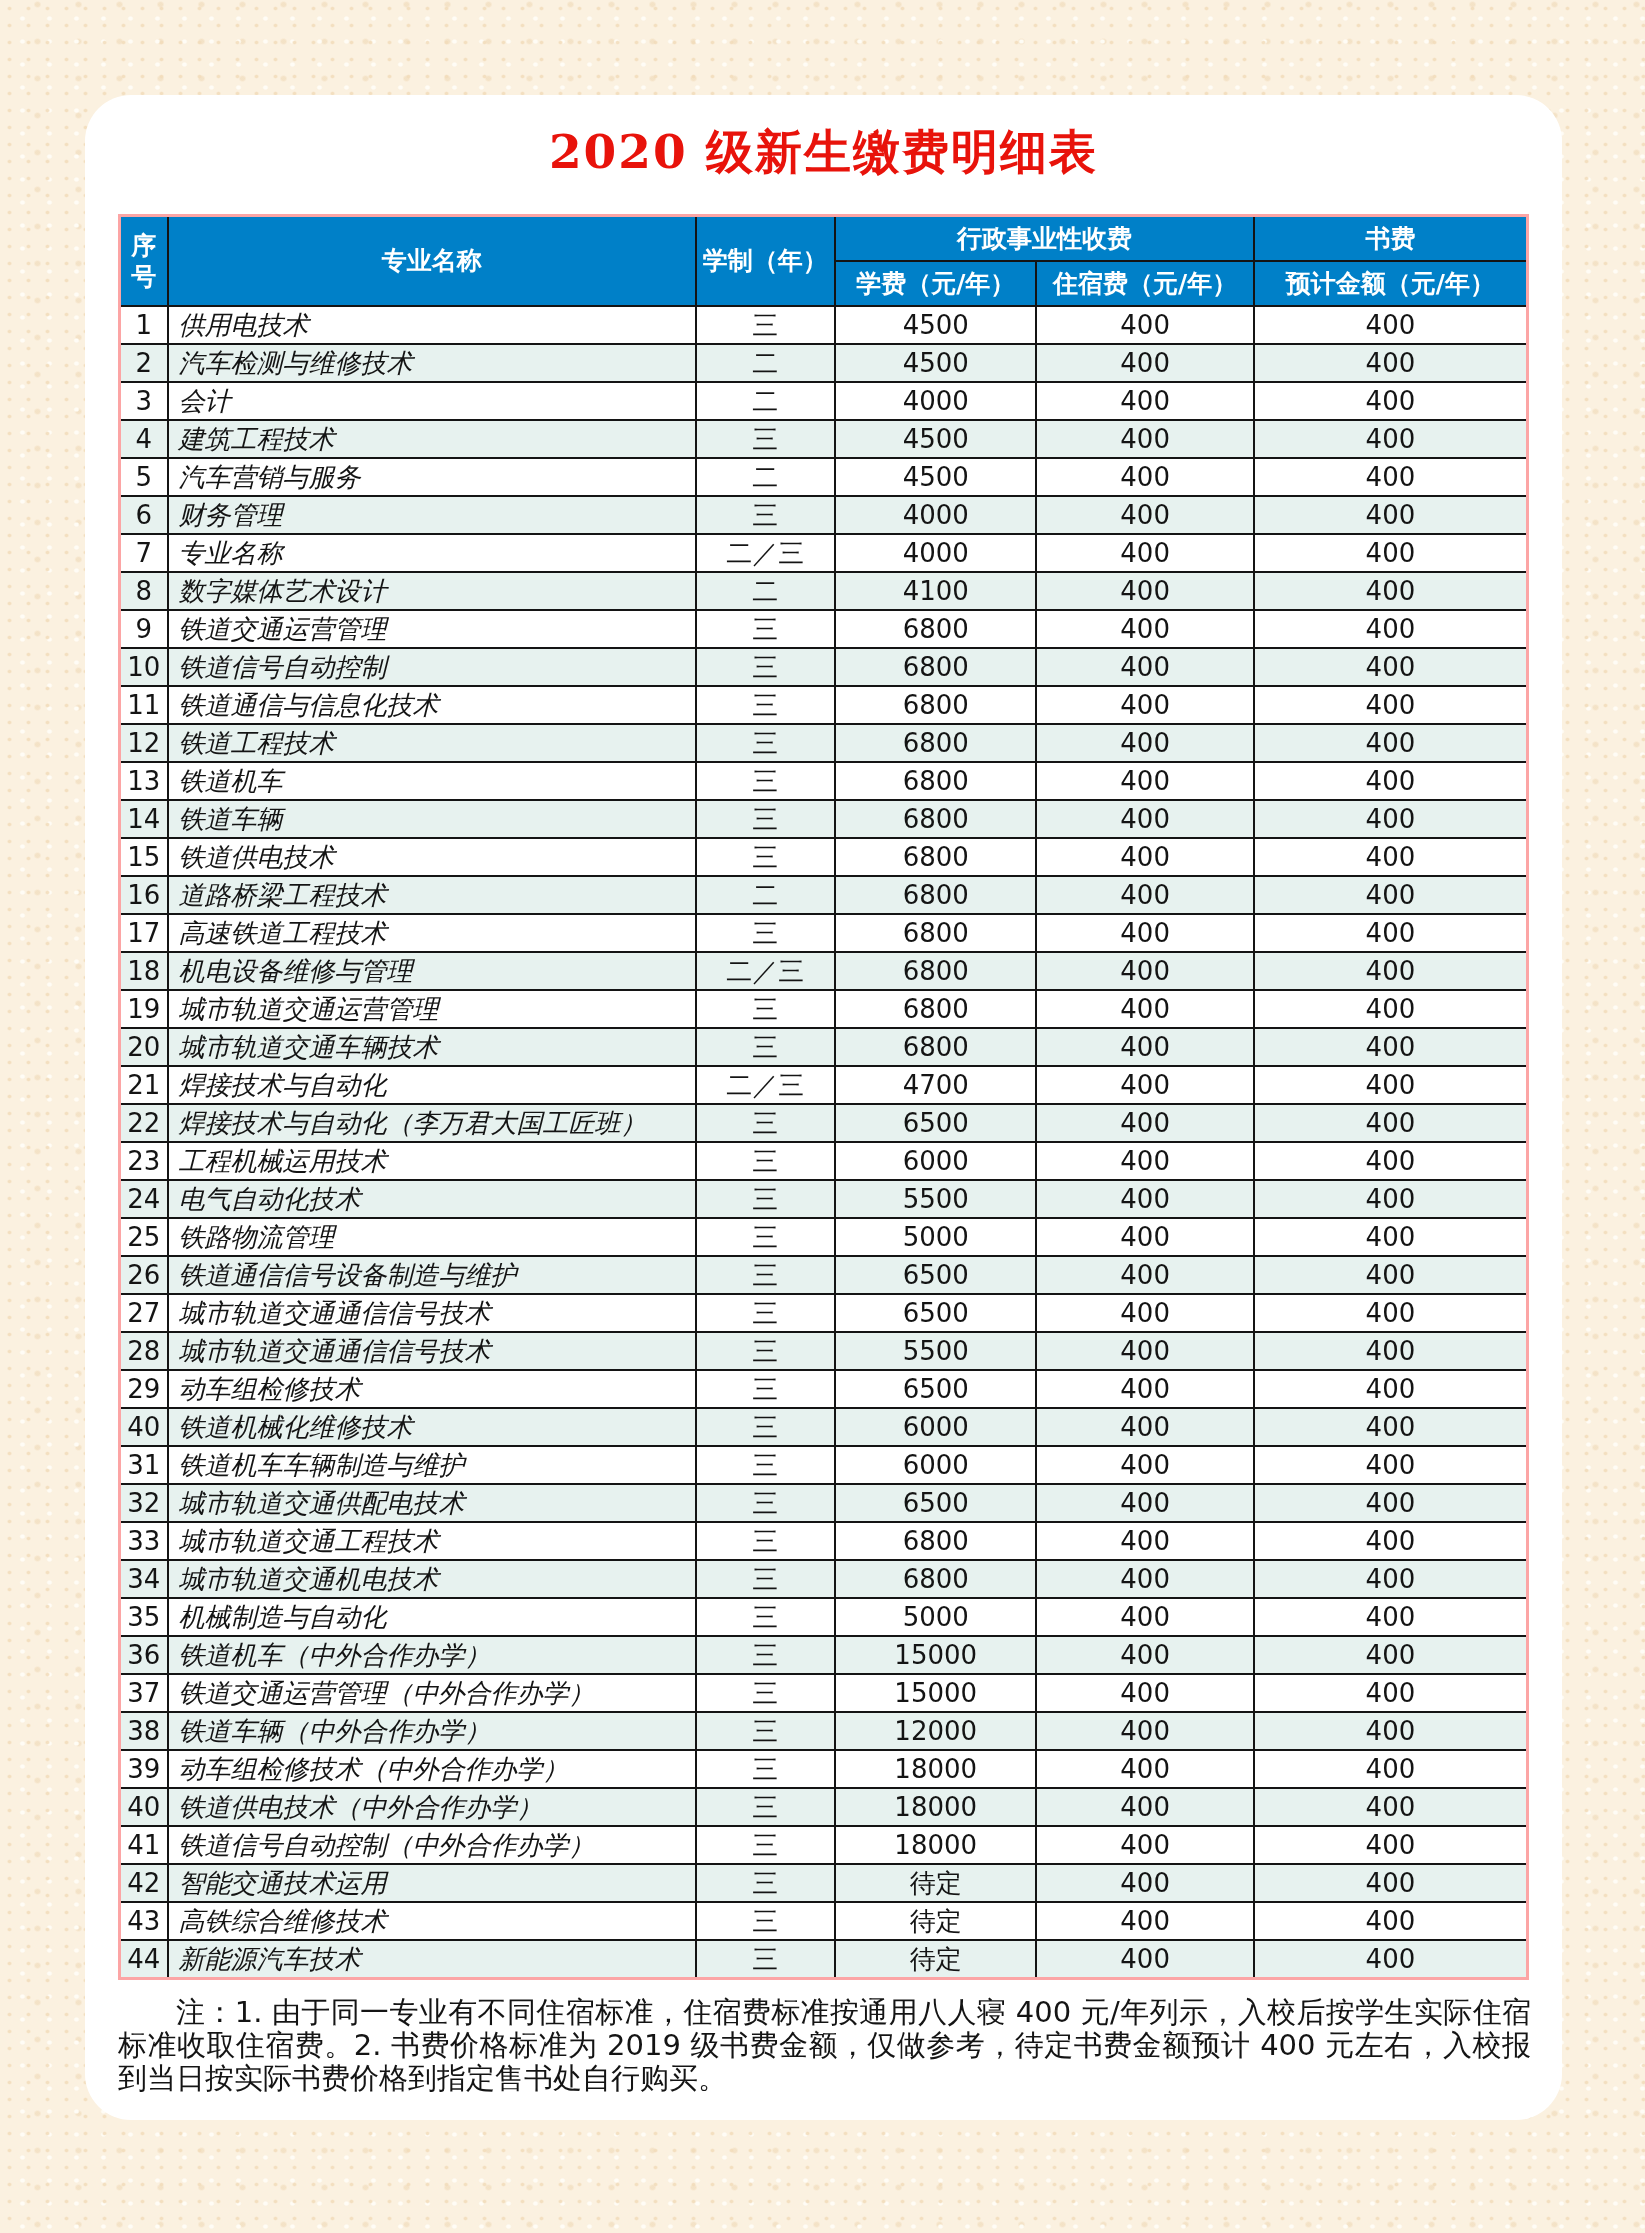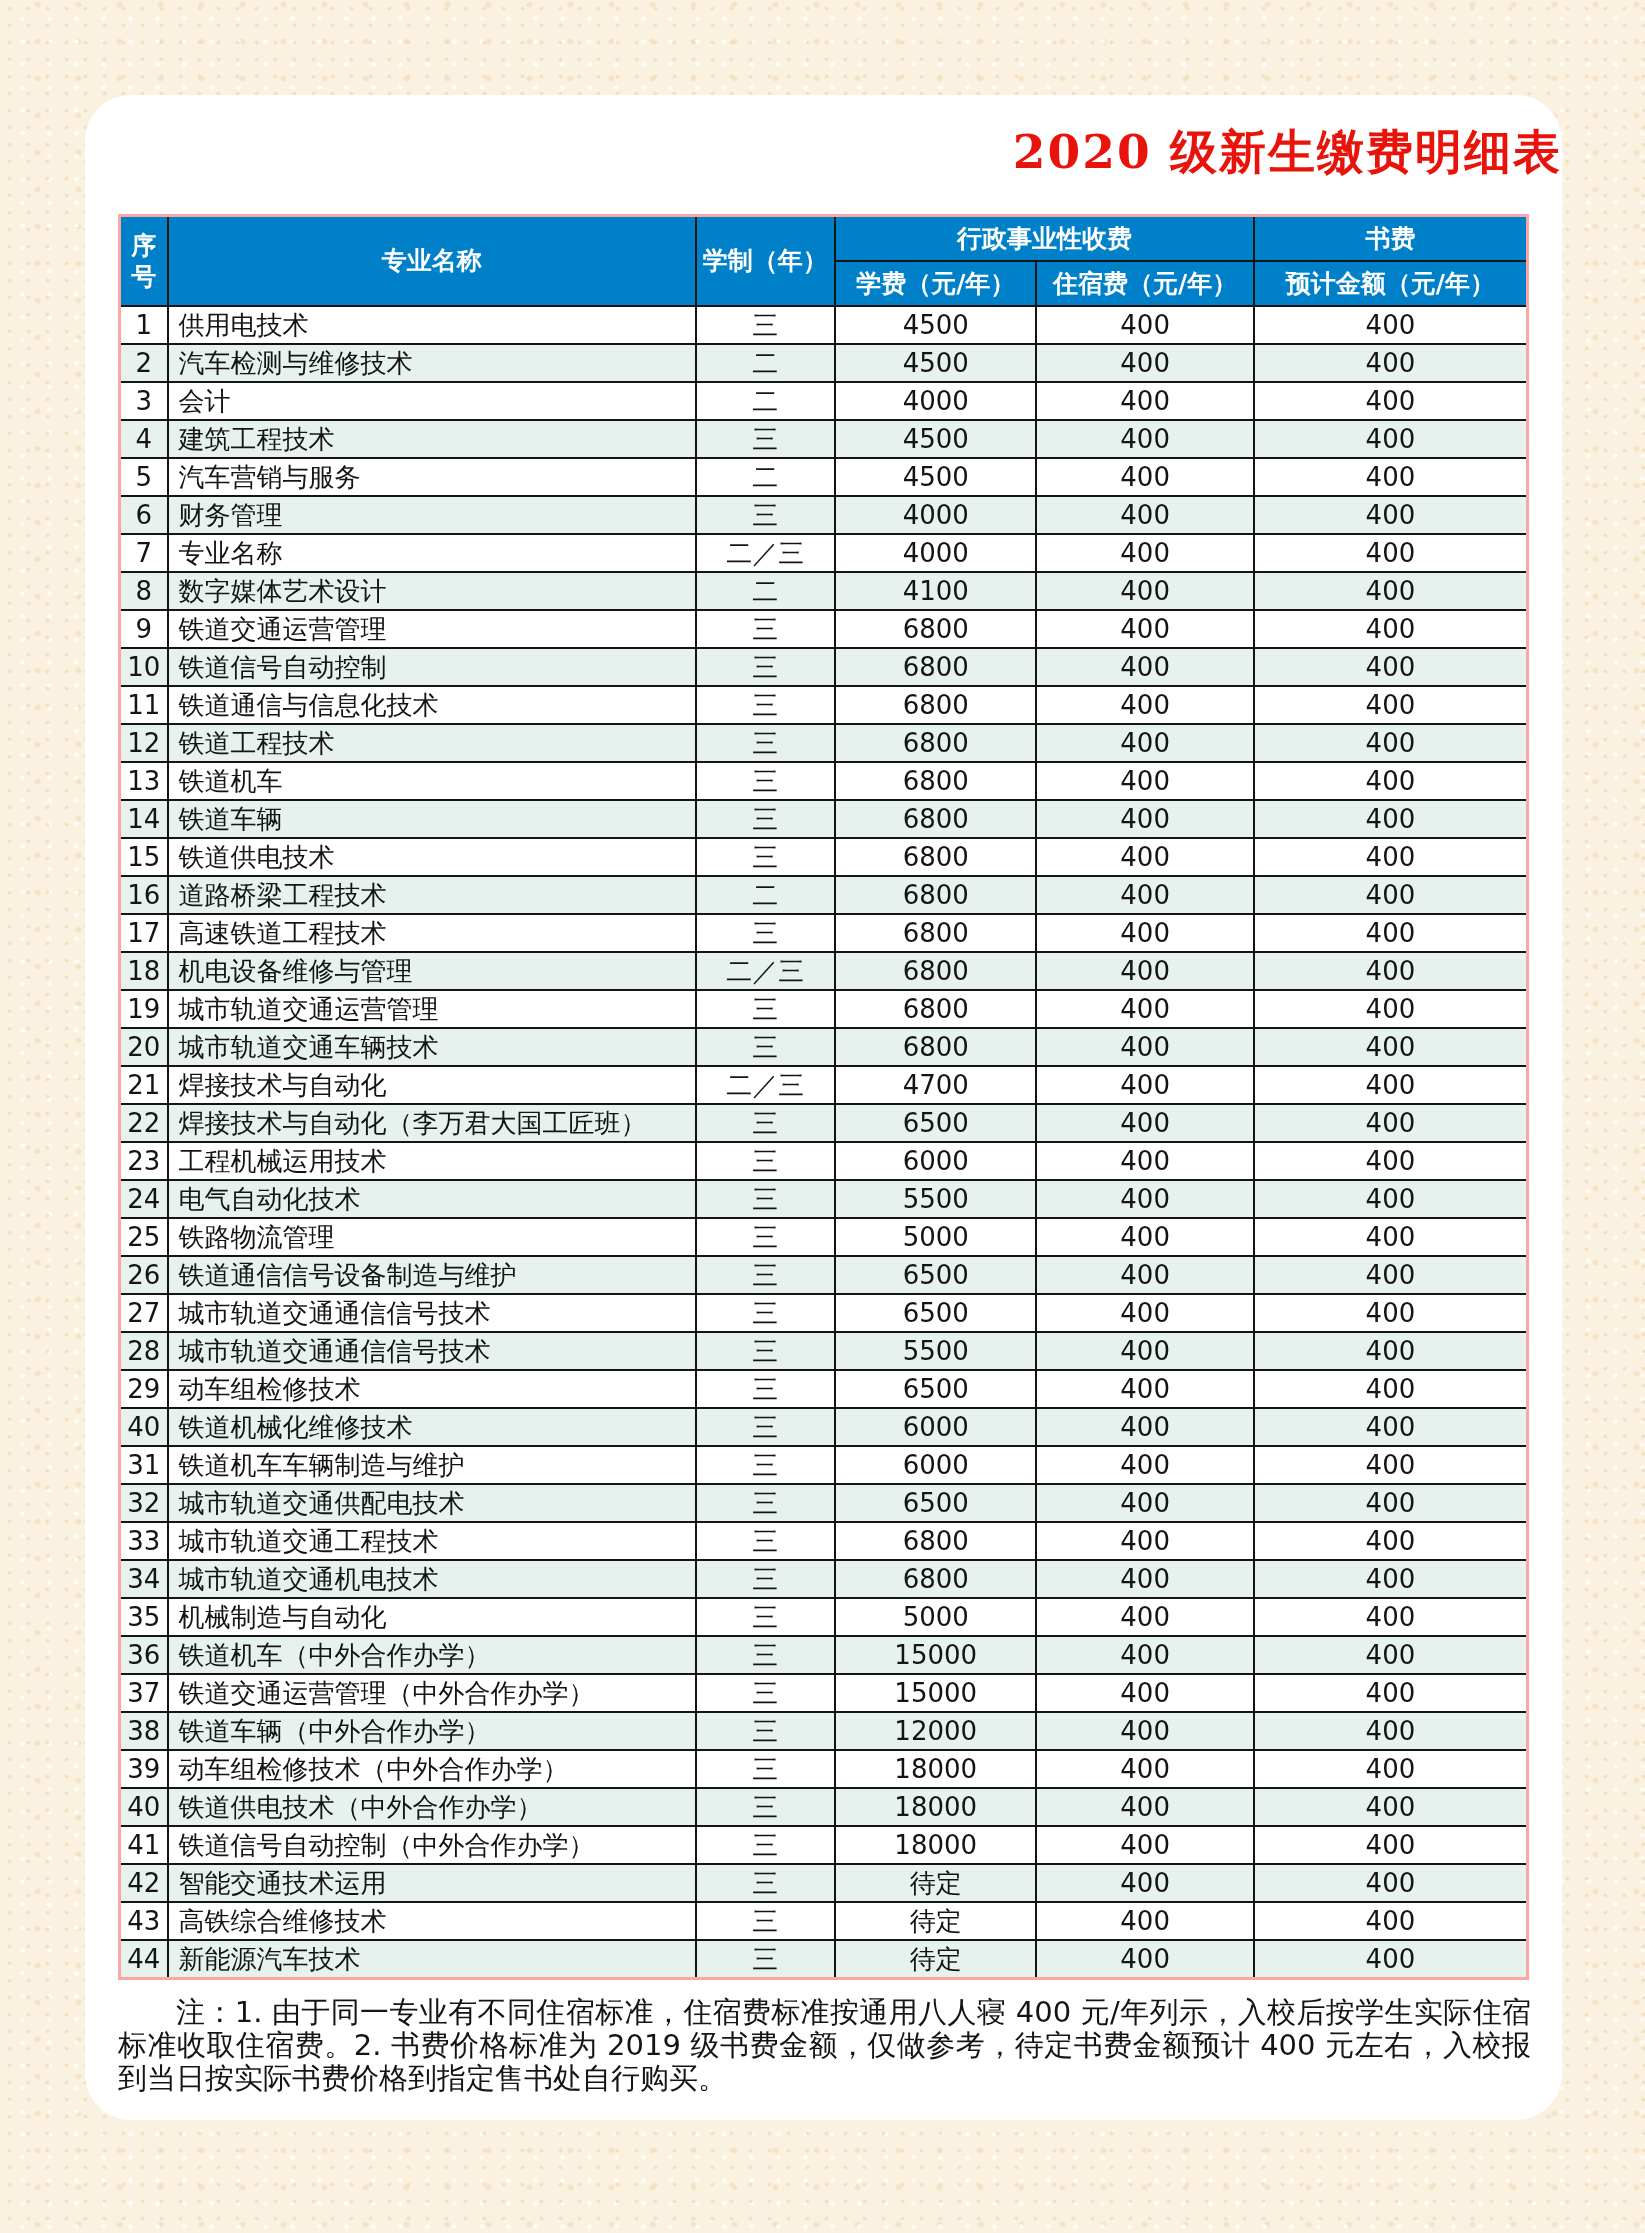--- a/index.html
+++ b/index.html
@@ -12,41 +12,41 @@
       radial-gradient(rgba(255,253,247,0.95) 1.6px, transparent 3.2px),
       radial-gradient(rgba(238,214,178,0.55) 2px, transparent 4px);
     background-size:19px 17px,27px 23px,41px 37px;
     background-position:0 0,9px 7px,17px 23px;
   }
   .card{
     position:absolute;left:85px;top:95px;width:1477px;height:2025px;
     background:#ffffff;border-radius:46px;
   }
   .title{
-    margin:26px 0 0 0;text-align:right;
+    margin:26px 0 0 0;text-align:center;
     font-family:"DejaVu Serif","Liberation Serif",serif;
     font-weight:bold;font-size:47px;letter-spacing:2px;color:#e8130b;
   }
   table{
     border-collapse:collapse;table-layout:fixed;
     width:1411px;margin:30px 0 0 33px;
     border:3px solid #fca5a5;
   }
   th,td{border:2px solid #141414;overflow:hidden;}
   thead th{
     background:#0080c8;color:#ffffff;
     font-size:25px;font-weight:bold;line-height:1.25;
     padding:3px 2px;height:37px;
   }
   tbody td{
     height:36px;font-size:26px;color:#141414;
     text-align:center;padding:0 2px;background:#ffffff;
     white-space:nowrap;
   }
-  tbody td.major{text-align:left;padding-left:10px;}
+  tbody td.major{text-align:left;padding-left:10px;font-style:italic;}
   tbody tr:nth-child(even) td{background:#e7f2ef;}
   .note{
     width:1413px;margin:16px 0 0 33px;
     font-size:29px;line-height:33px;color:#141414;
     text-indent:58px;text-align:justify;
   }
 </style>
 </head>
 <body>
 

